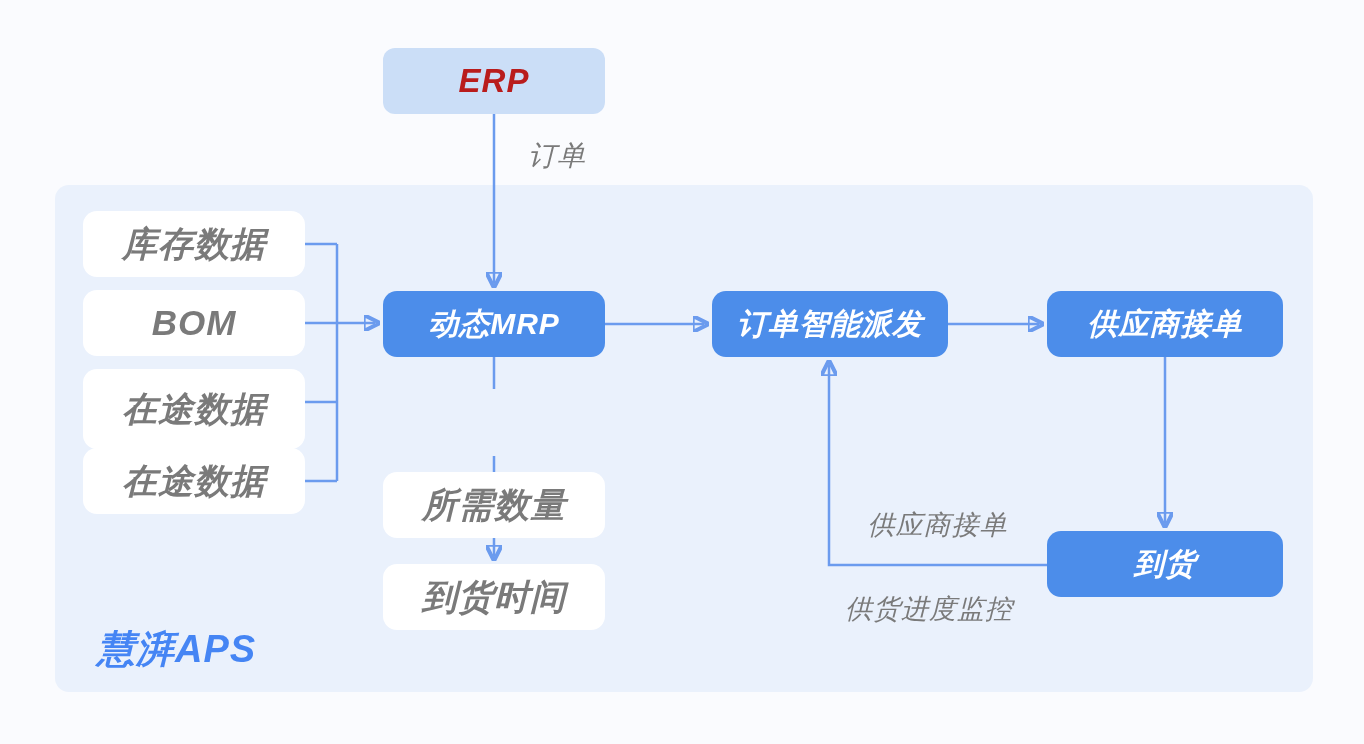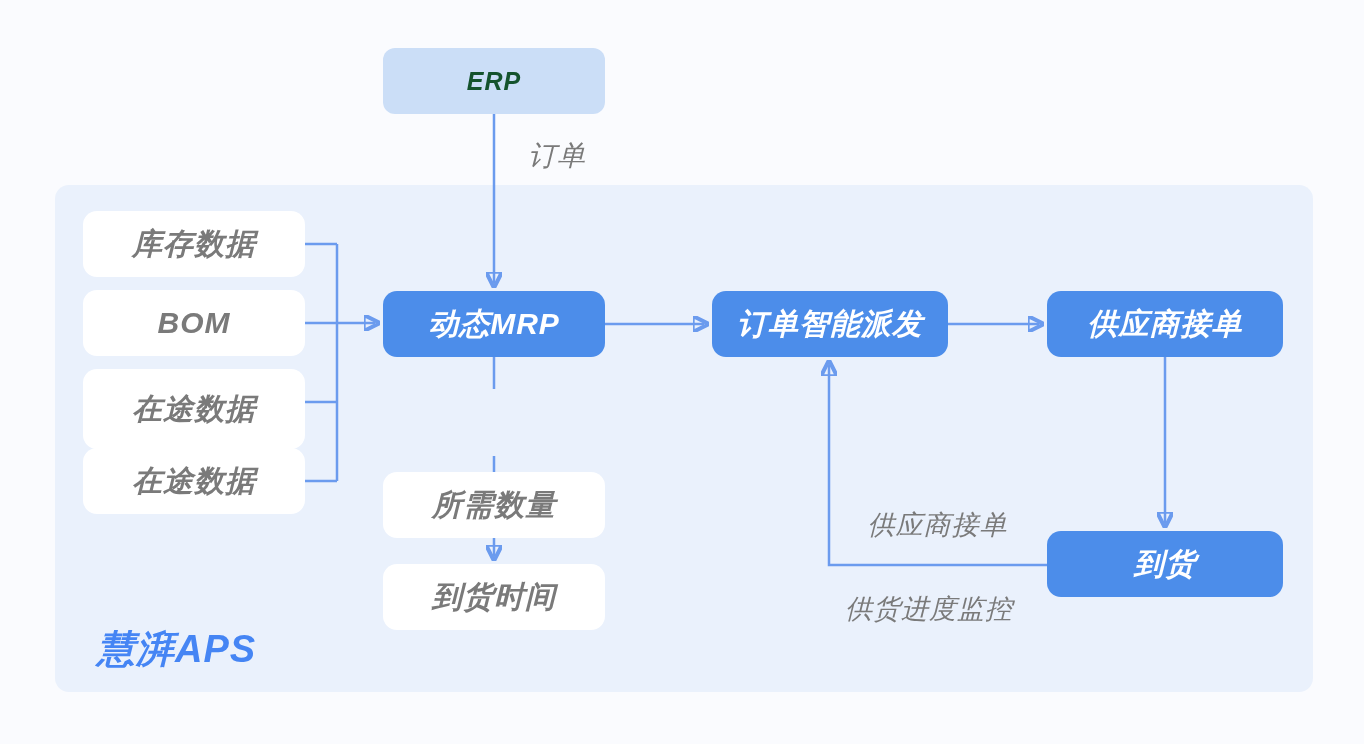--- a/index.html
+++ b/index.html
@@ -12,24 +12,24 @@
   .canvas{position:relative;width:1364px;height:744px;}
   .panel{
     position:absolute;left:55px;top:185px;width:1258px;height:507px;
     background:#EAF1FC;border-radius:14px;
   }
   .box{
     position:absolute;display:flex;align-items:center;justify-content:center;
     font-style:italic;font-weight:700;border-radius:14px;
     letter-spacing:1px;box-sizing:border-box;white-space:nowrap;
   }
-  .box.white{background:#FFFFFF;color:#7A7A7A;font-size:30px;}
+  .box.white{background:#FFFFFF;color:#7A7A7A;font-size:35px;}
   .box.blue{background:#4C8DEA;color:#FFFFFF;font-size:30px;}
   .box.erp{
-    background:#CBDEF7;color:#14532d;font-size:25px;border-radius:12px;
+    background:#CBDEF7;color:#b91c1c;font-size:33px;border-radius:12px;
     letter-spacing:1px;
   }
   .edge-label{
     position:absolute;font-style:italic;color:#7A7A7A;font-size:27px;
     font-weight:500;white-space:nowrap;letter-spacing:1px;
   }
   .brand{
     position:absolute;left:97px;top:624px;
     font-style:italic;font-weight:700;font-size:38px;color:#4585F4;
     letter-spacing:1px;white-space:nowrap;

